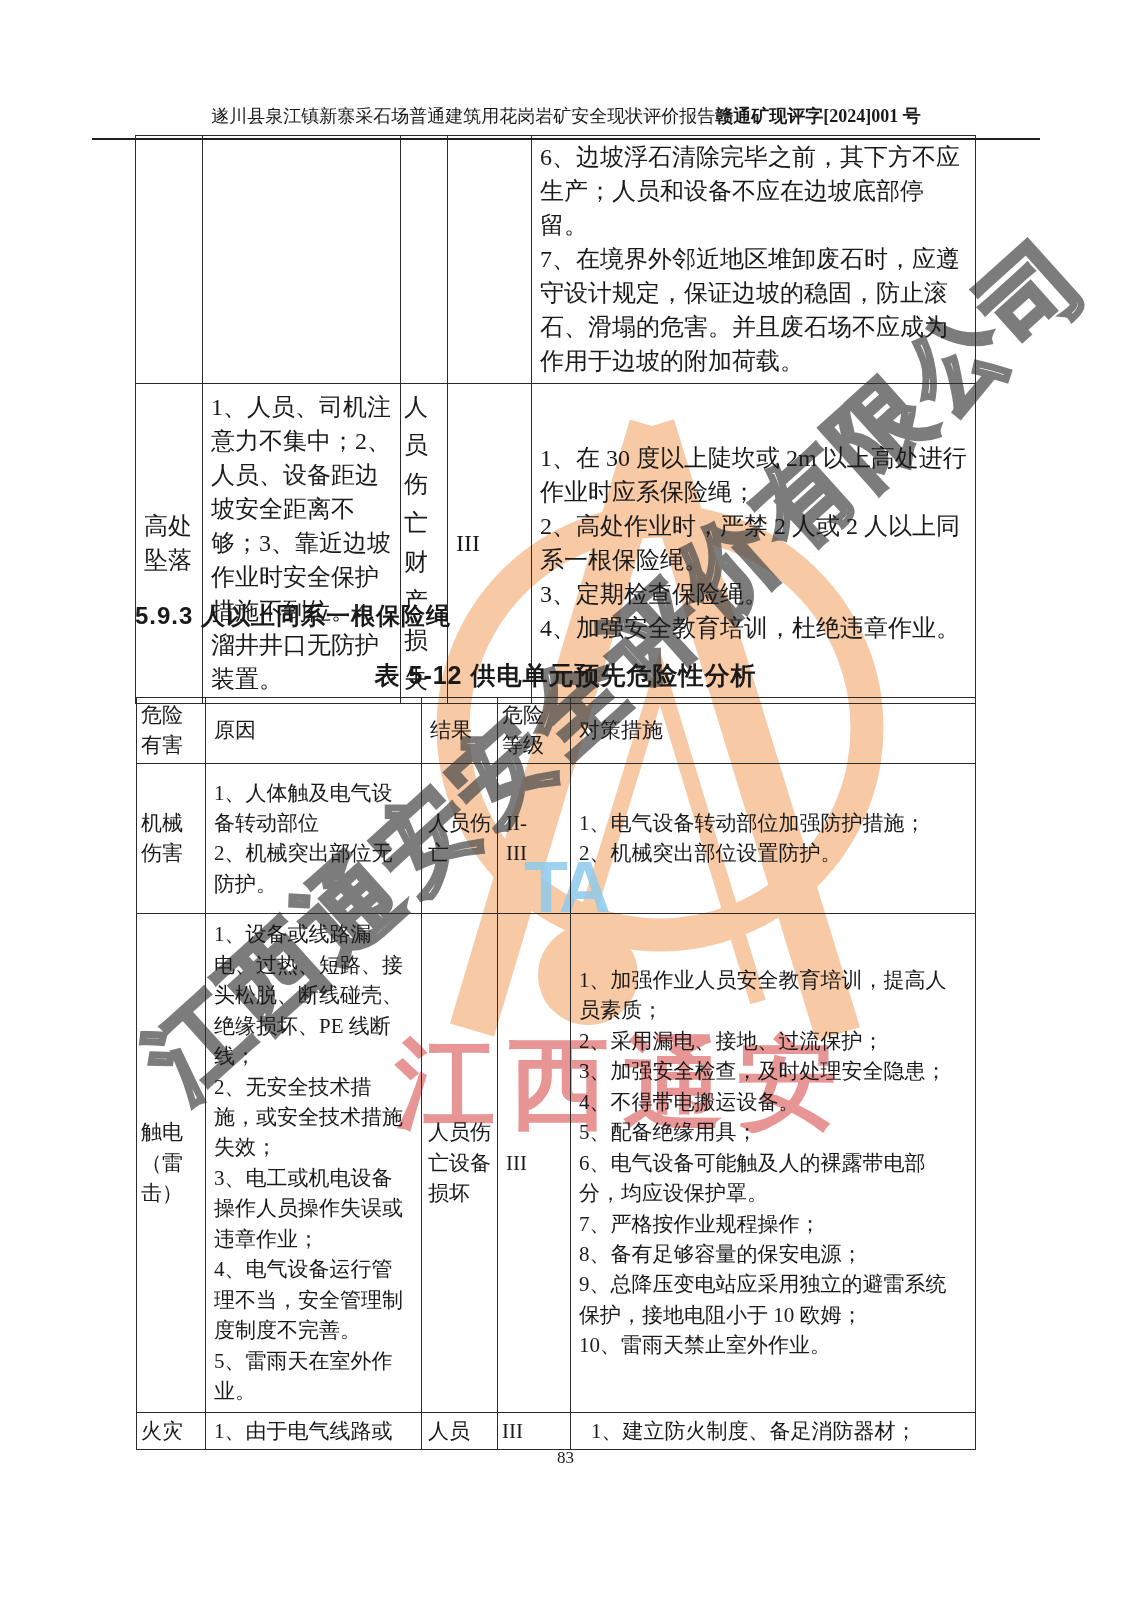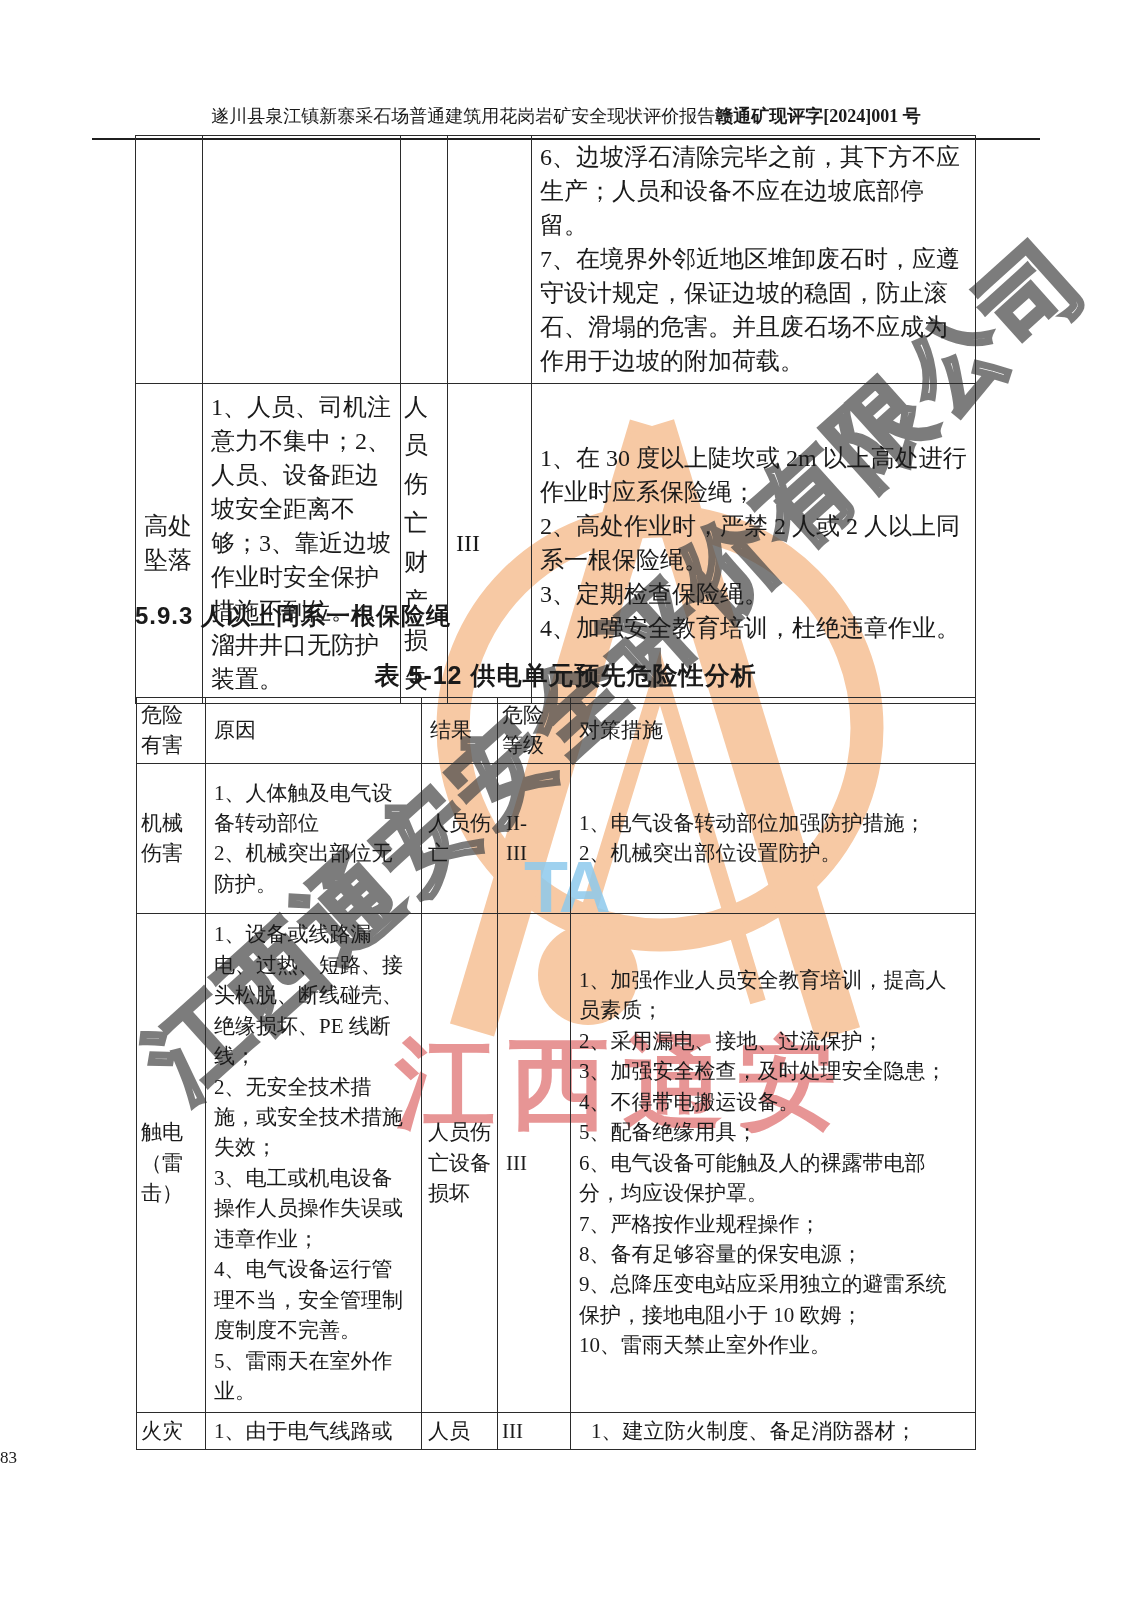--- a/index.html
+++ b/index.html
@@ -52,21 +52,21 @@
     position:absolute;left:135px;top:600px;
     font-family:"Liberation Sans","DejaVu Sans",sans-serif;
     font-size:24px;font-weight:700;letter-spacing:1px;
   }
   .caption{
     position:absolute;left:0;right:0;top:659px;text-align:center;
     font-family:"Liberation Sans","DejaVu Sans",sans-serif;
     font-size:25px;font-weight:700;letter-spacing:1px;
   }
   .page-num{
-    position:absolute;left:0;right:0;top:1448px;text-align:left;font-size:17px;
+    position:absolute;left:0;right:0;top:1448px;text-align:center;font-size:17px;
   }
 </style>
 </head>
 <body>
 
 <div class="wm-layer">
   <svg class="wm-logo" width="470" height="660" viewBox="0 0 470 660">
     <circle cx="240" cy="330" r="207" fill="none" stroke="#f7c9a4" stroke-width="33"></circle>
     <path d="M232,28 L52,632" stroke="#f7c9a4" stroke-width="46" fill="none"></path>
     <path d="M232,28 L418,636" stroke="#f7c9a4" stroke-width="46" fill="none"></path>

